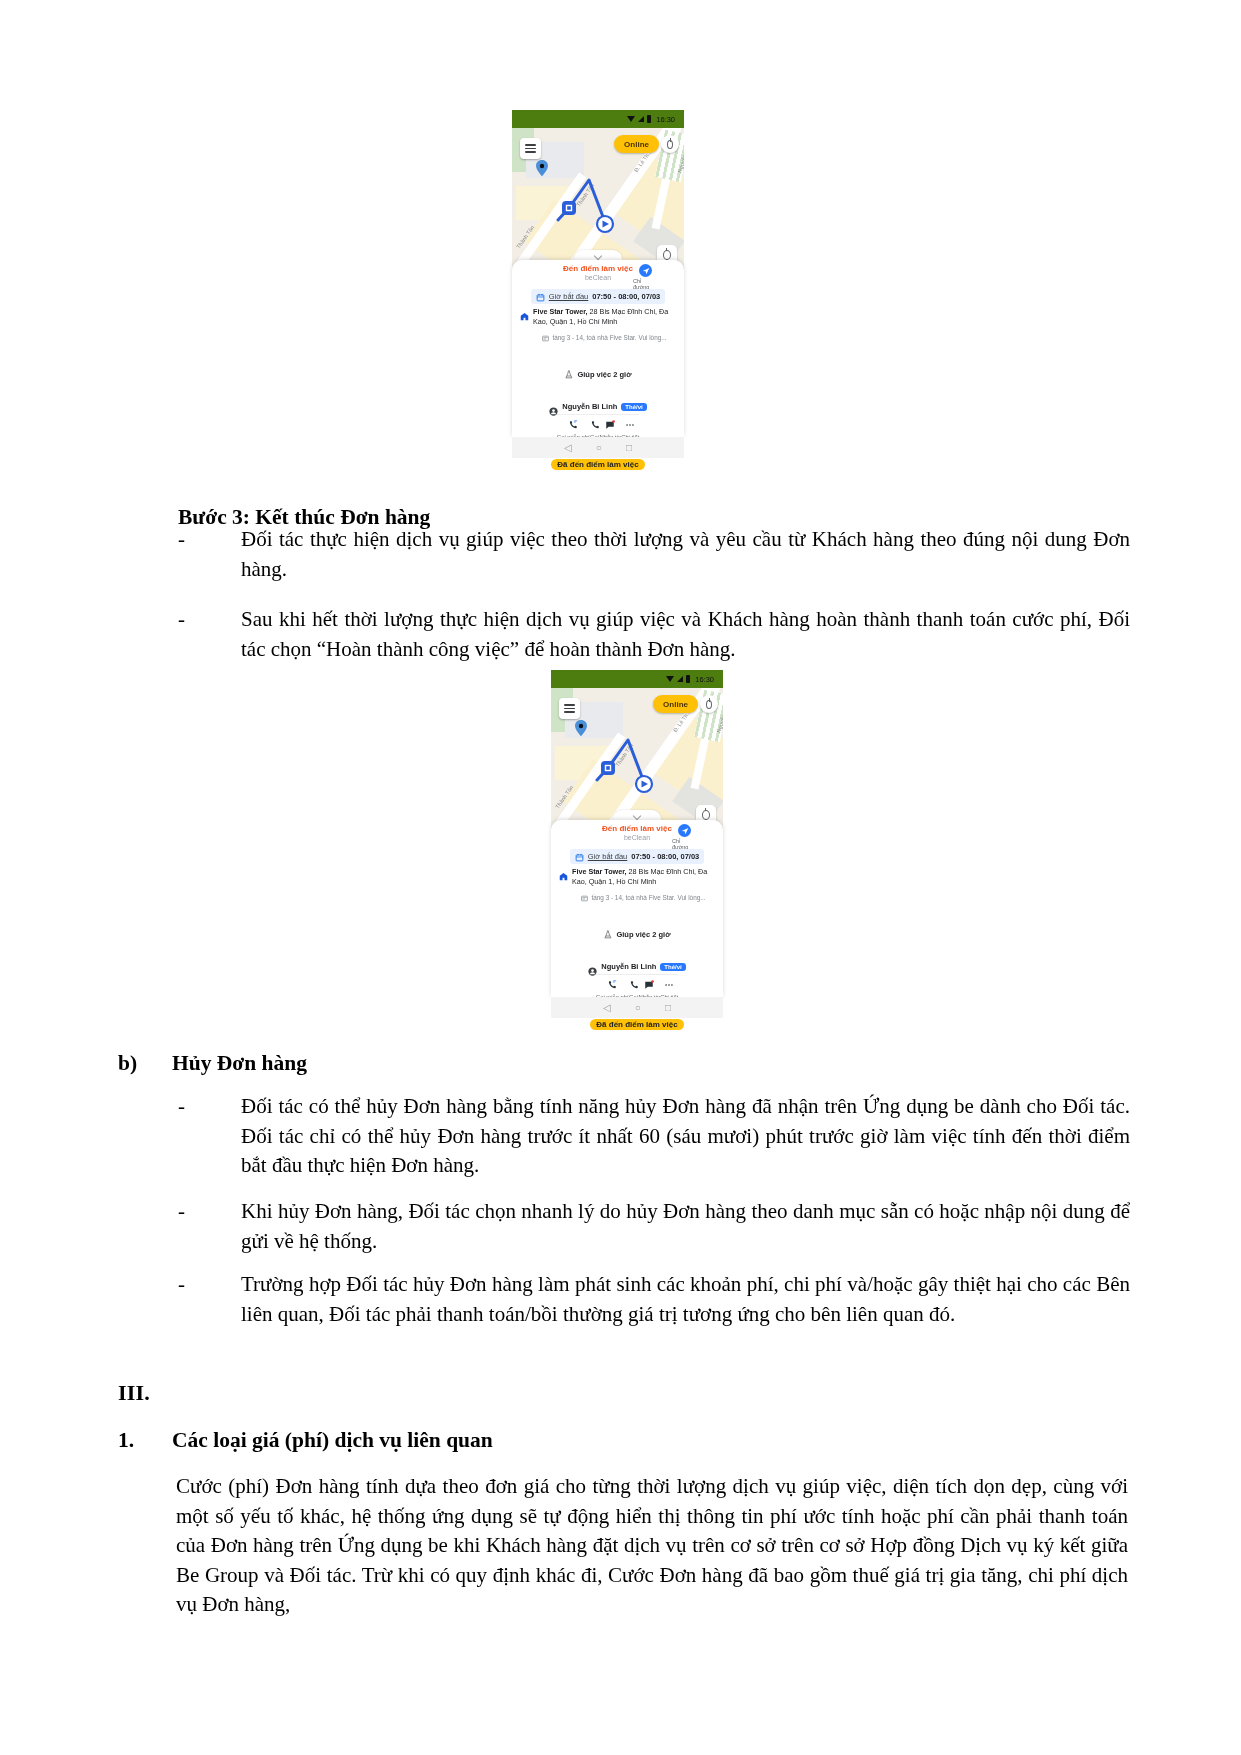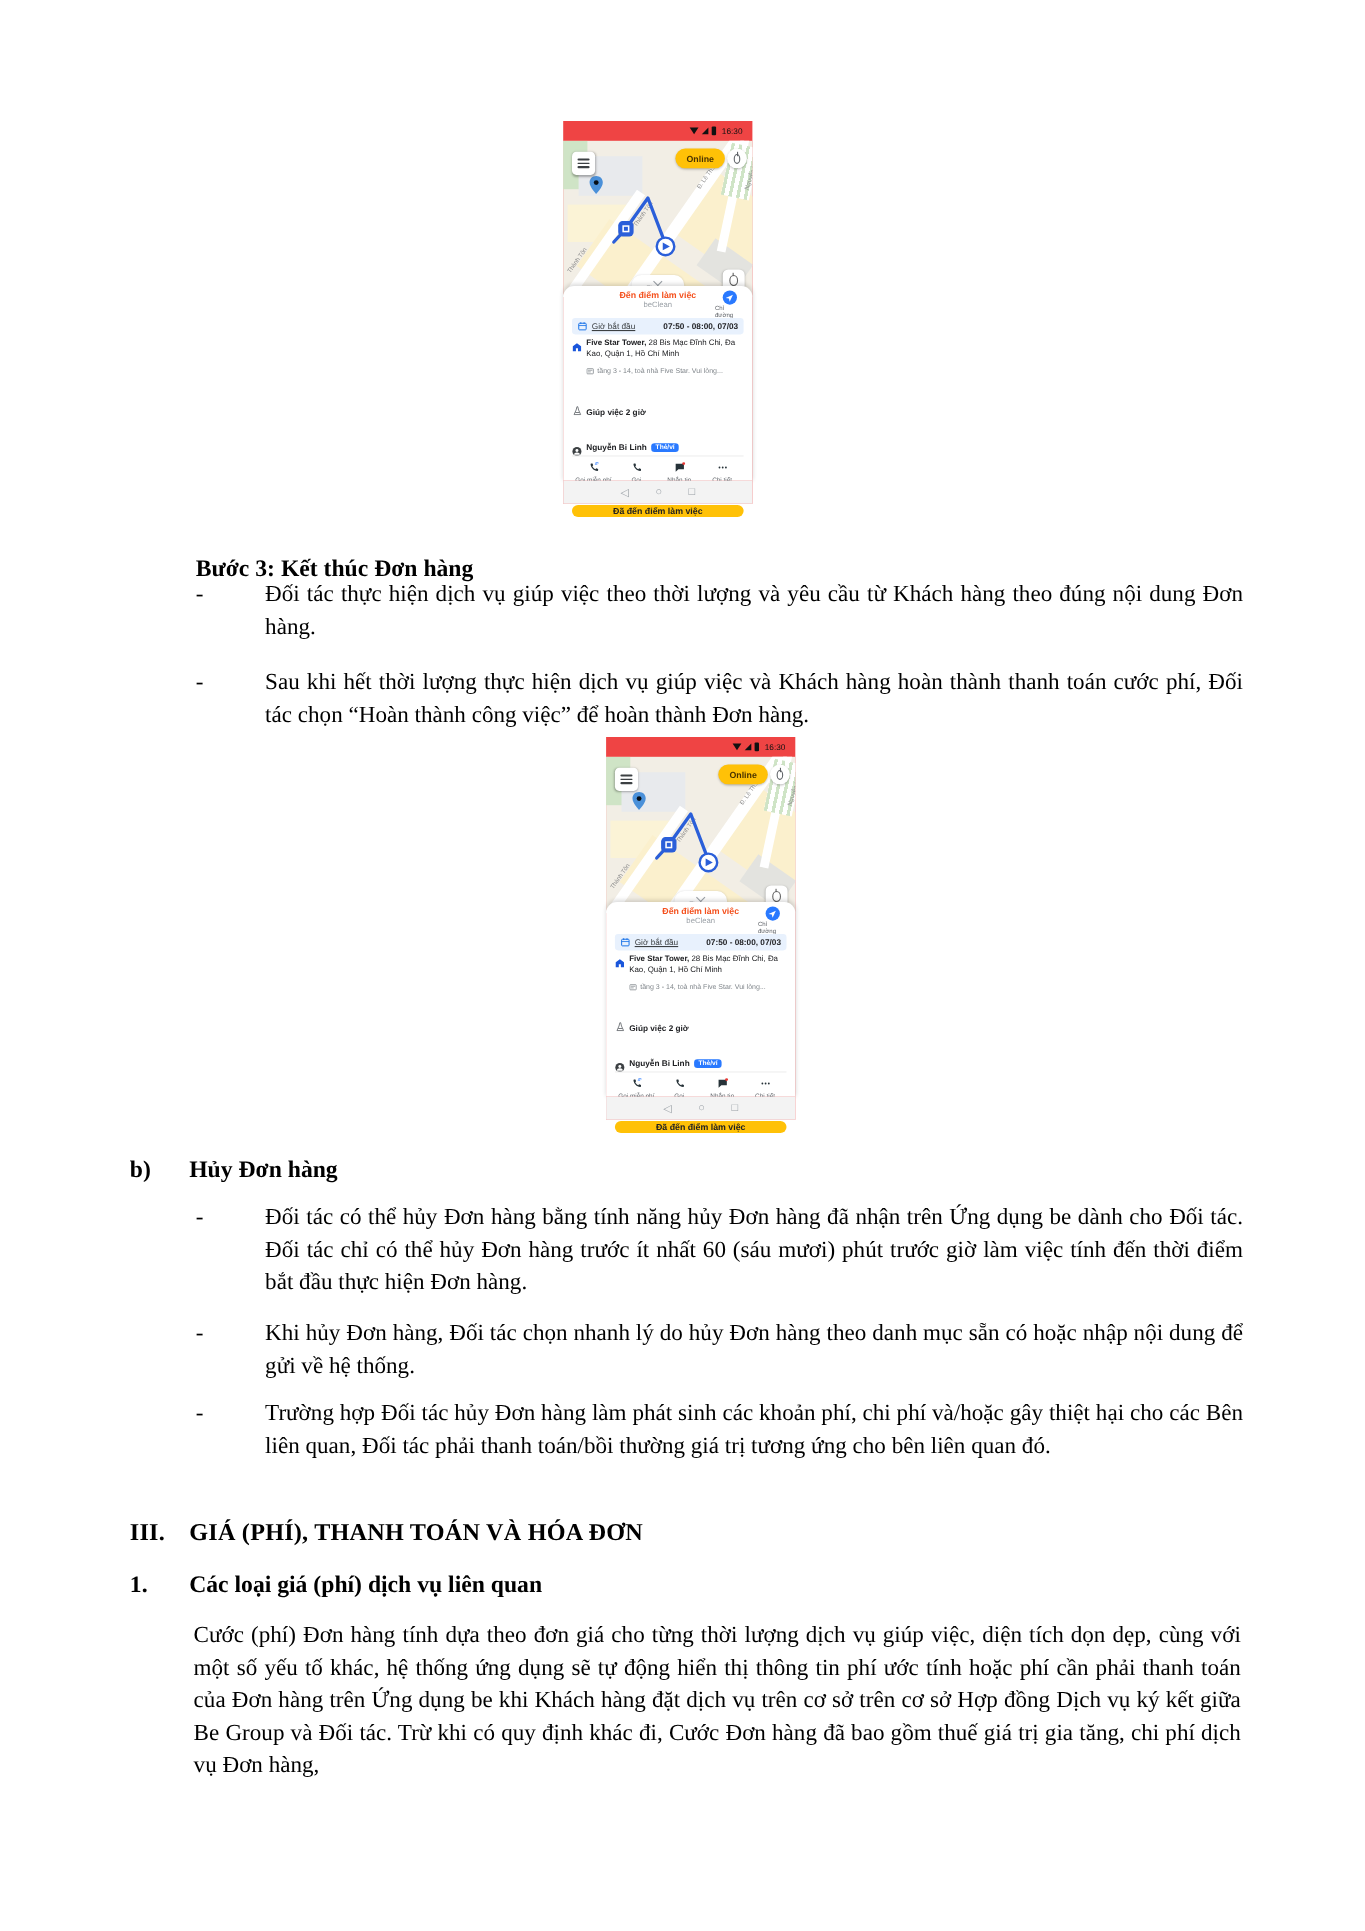--- a/index.html
+++ b/index.html
@@ -14,21 +14,21 @@
   .step-heading{left:178px;font-weight:bold;font-size:21.5px;line-height:27px;margin-top:24px;}
   .bullet{left:178px;width:952px;display:flex;font-size:21px;line-height:29.5px;}
   .bullet .dash{width:63px;flex:0 0 63px;}
   .bullet .btext{flex:1;text-align:justify;}
   .para{left:176px;width:952px;font-size:21px;line-height:29.5px;text-align:justify;}
 
   
   .phone-slot{position:absolute;width:172px;height:348px;}
   .pos1{left:512px;top:110px;}
   .pos2{left:551px;top:670px;}
-  .phone{position:relative;width:172px;height:348px;background:#ef4444;
+  .phone{position:relative;width:172px;height:348px;background:#4d7c0f;
          font-family:"Liberation Sans",sans-serif;}
   .statusbar{position:absolute;top:0;left:0;right:0;height:18px;display:flex;
              justify-content:flex-end;align-items:center;gap:3px;padding-right:9px;box-sizing:border-box;}
   .ic-wifi{width:0;height:0;border-left:4px solid transparent;border-right:4px solid transparent;border-top:6px solid #111;}
   .ic-cell{width:0;height:0;border-left:6px solid transparent;border-bottom:6px solid #111;}
   .ic-batt{width:4px;height:8px;background:#111;border-radius:1px;}
   .sb-time{font-size:7.5px;color:#111;margin-left:2px;}
 
   .map{position:absolute;top:18px;left:0;right:0;height:142px;background:#f2eee5;overflow:hidden;}
   .map *{position:absolute;}
@@ -66,21 +66,21 @@
         transform:rotate(-45deg);margin-bottom:1px;}
   .collapse-label{position:static;font-size:5.5px;color:#5f6368;line-height:6px;}
   .locate{right:7px;bottom:5px;width:20px;height:20px;background:#fff;border:none;border-radius:5px;
           box-shadow:0 1px 2px rgba(0,0,0,.25);display:flex;align-items:center;justify-content:center;cursor:pointer;}
   .locate-glyph{position:relative;width:8px;height:8px;border:1.4px solid #616161;border-radius:50%;}
   .locate-glyph::before{content:'';position:absolute;left:2.1px;top:-3px;width:1.3px;height:3px;background:#616161;}
   .locate-glyph::after{content:'';position:absolute;left:2.1px;bottom:-3px;width:1.3px;height:3px;background:#616161;}
 
   .card{position:absolute;left:0;right:0;top:150px;bottom:21px;background:#fff;border-radius:10px 10px 0 0;
         box-shadow:0 -1px 4px rgba(0,0,0,.15);padding:4px 8px 4px;box-sizing:border-box;
-        display:flex;flex-direction:column;}
+        display:flex;flex-direction:column;align-items:center;}
   .card-head{display:flex;align-items:flex-start;height:23px;}
   .head-center{flex:1;text-align:center;padding-left:26px;}
   .order-status{font-size:8px;font-weight:bold;color:#F4511E;}
   .service-name{font-size:7px;color:#9aa0a6;margin-top:1px;}
   .head-right{width:26px;display:flex;flex-direction:column;align-items:center;cursor:pointer;}
   .nav-circle{width:13px;height:13px;border-radius:50%;background:#2979FF;display:flex;align-items:center;justify-content:center;}
   .dir-label{font-size:5.5px;color:#5f6368;margin-top:1px;}
   .time-row{margin-top:2px;height:15px;background:#E8F1FD;border-radius:3px;display:flex;align-items:center;
             padding:0 5px;gap:4px;}
   .tr-label{font-size:7.5px;color:#3c4043;text-decoration:underline;}
@@ -489,21 +489,20 @@
   <span class="dash">-</span>
   <div class="btext">Khi hủy Đơn hàng, Đối tác chọn nhanh lý do hủy Đơn hàng theo danh mục sẵn có hoặc nhập nội dung để gửi về hệ thống.</div>
 </div>
 <div class="abs bullet" style="top:1270px;">
   <span class="dash">-</span>
   <div class="btext">Trường hợp Đối tác hủy Đơn hàng làm phát sinh các khoản phí, chi phí và/hoặc gây thiệt hại cho các Bên liên quan, Đối tác phải thanh toán/bồi thường giá trị tương ứng cho bên liên quan đó.</div>
 </div>
 
 <div class="abs doc-head caps" style="top:1379px;">
   <span class="lbl">III.</span>
-  <span>GIÁ (PHÍ), THANH TOÁN VÀ HÓA ĐƠN</span>
 </div>
 
 <div class="abs doc-head" style="top:1427px;">
   <span class="lbl">1.</span>
   <span>Các loại giá (phí) dịch vụ liên quan</span>
 </div>
 
 <div class="abs para" style="top:1472px;">Cước (phí) Đơn hàng tính dựa theo đơn giá cho từng thời lượng dịch vụ giúp việc, diện tích dọn dẹp, cùng với một số yếu tố khác, hệ thống ứng dụng sẽ tự động hiển thị thông tin phí ước tính hoặc phí cần phải thanh toán của Đơn hàng trên Ứng dụng be khi Khách hàng đặt dịch vụ trên cơ sở trên cơ sở Hợp đồng Dịch vụ ký kết giữa Be Group và Đối tác. Trừ khi có quy định khác đi, Cước Đơn hàng đã bao gồm thuế giá trị gia tăng, chi phí dịch vụ Đơn hàng,</div>
 
 </body></html>

